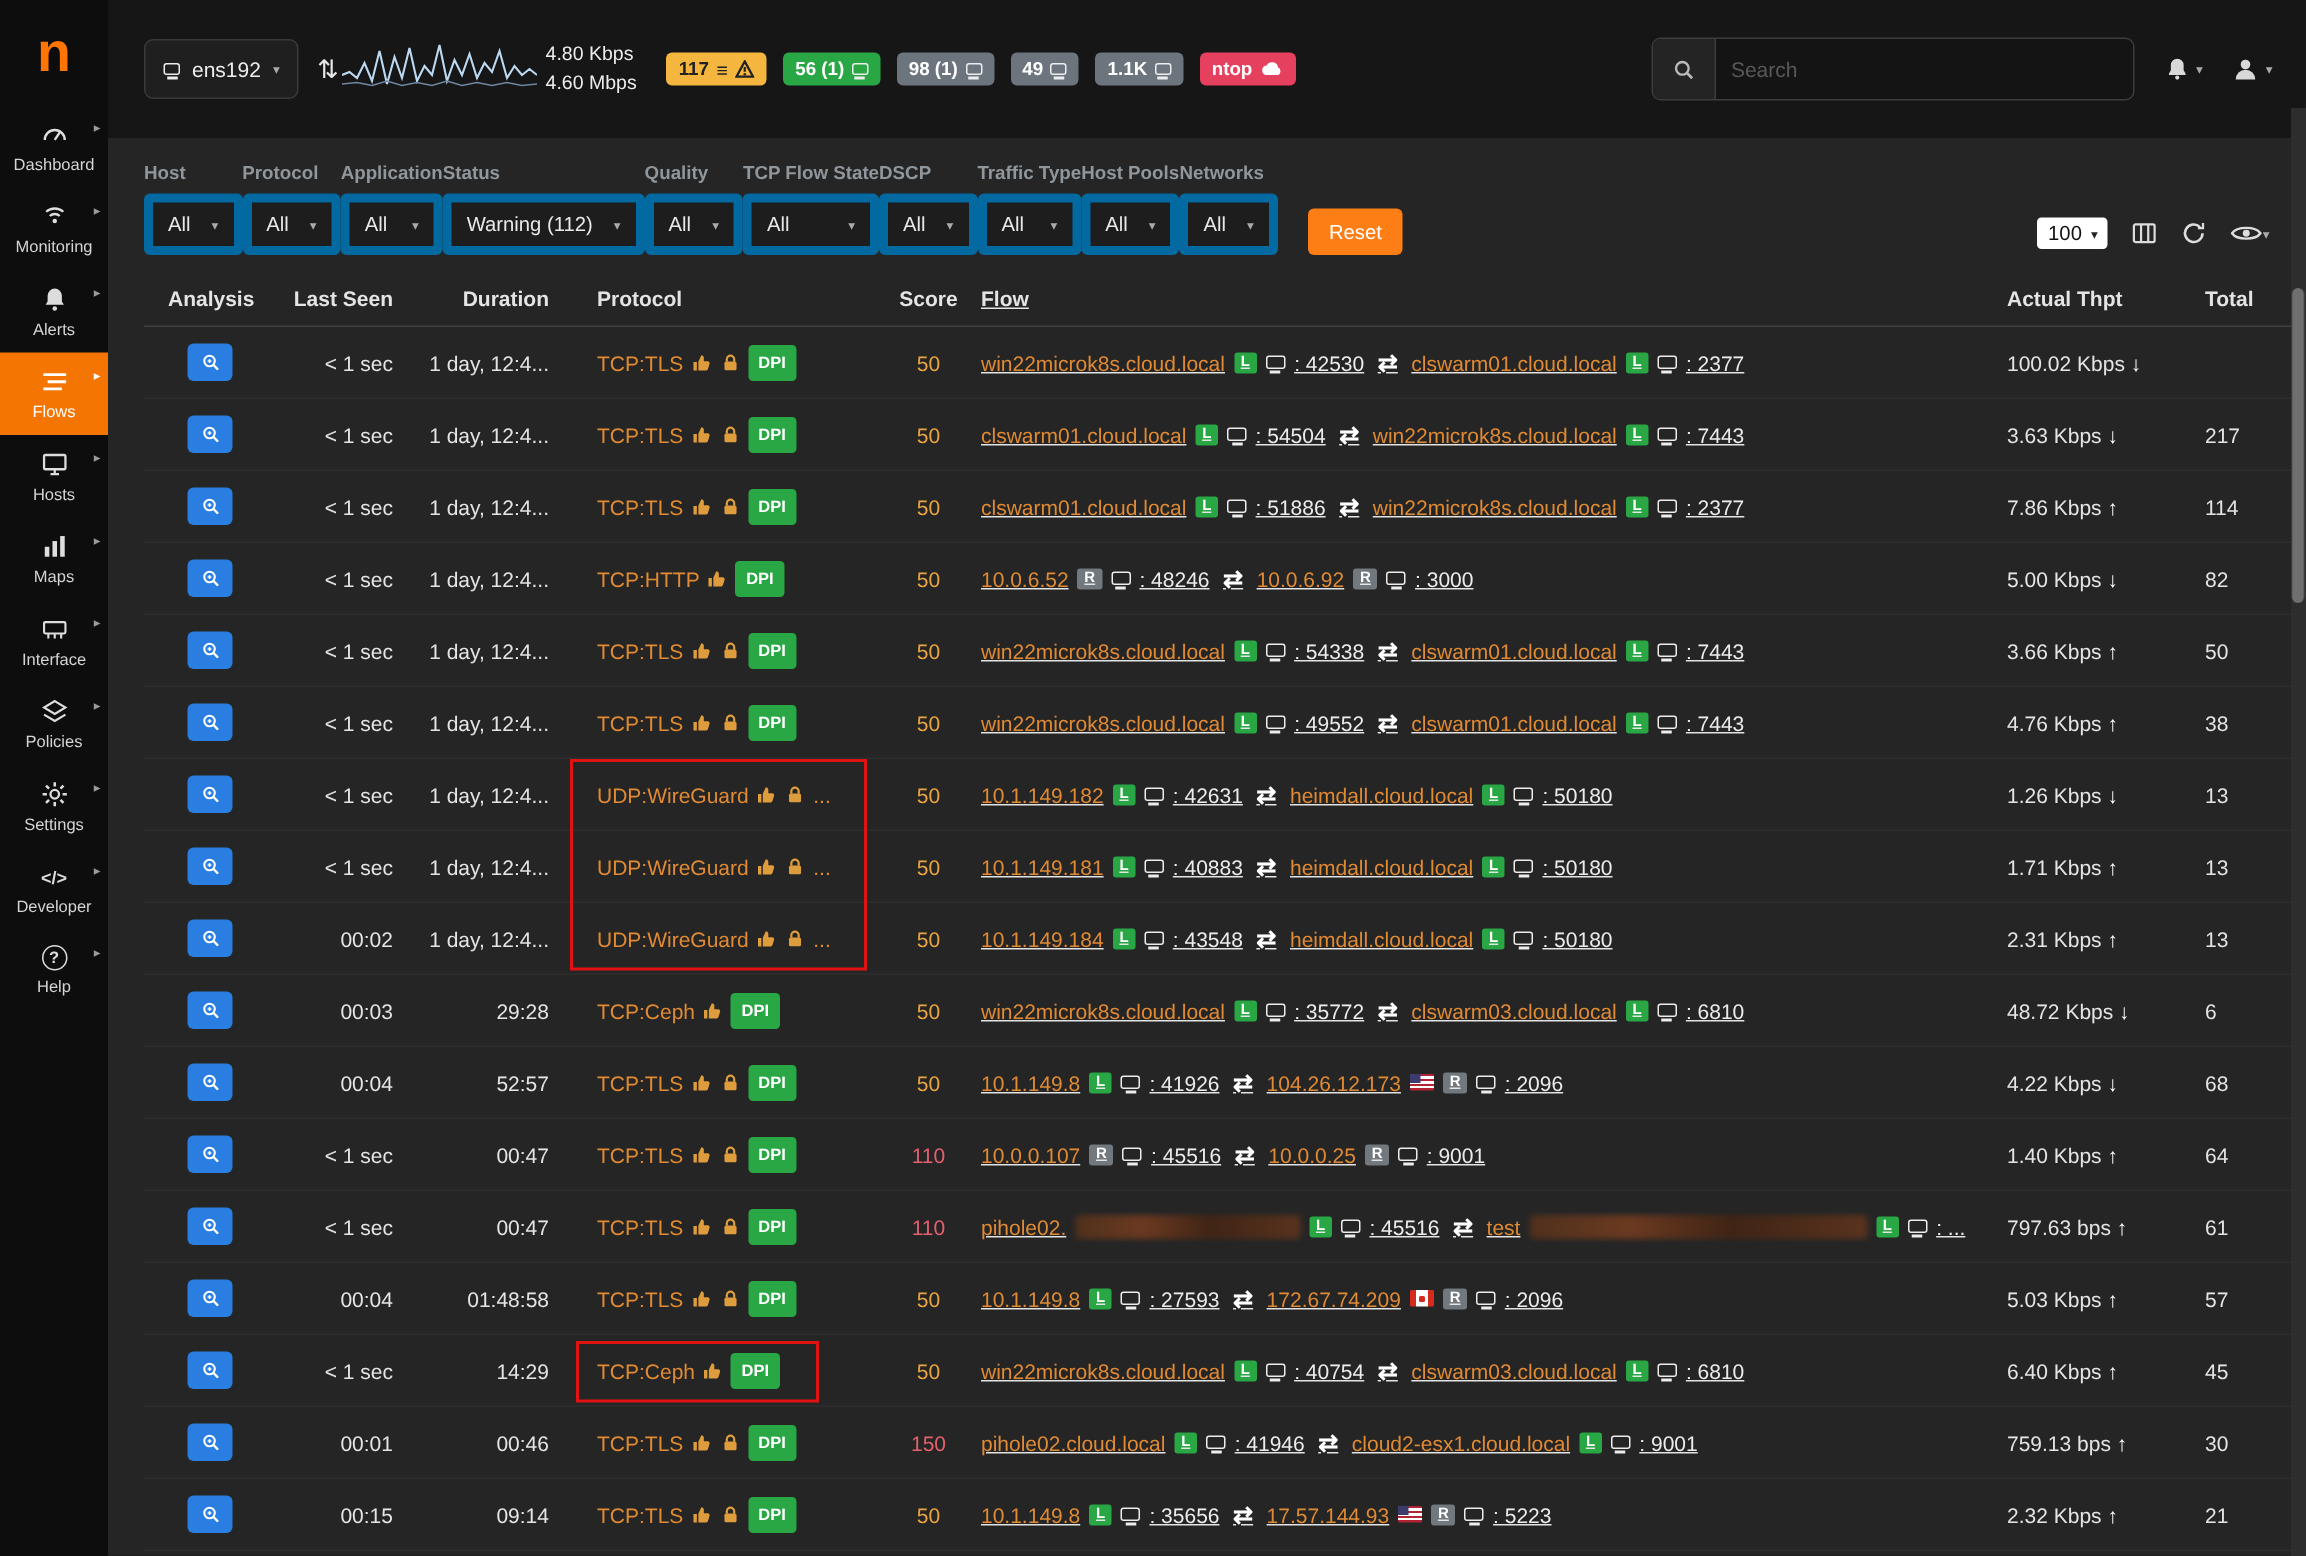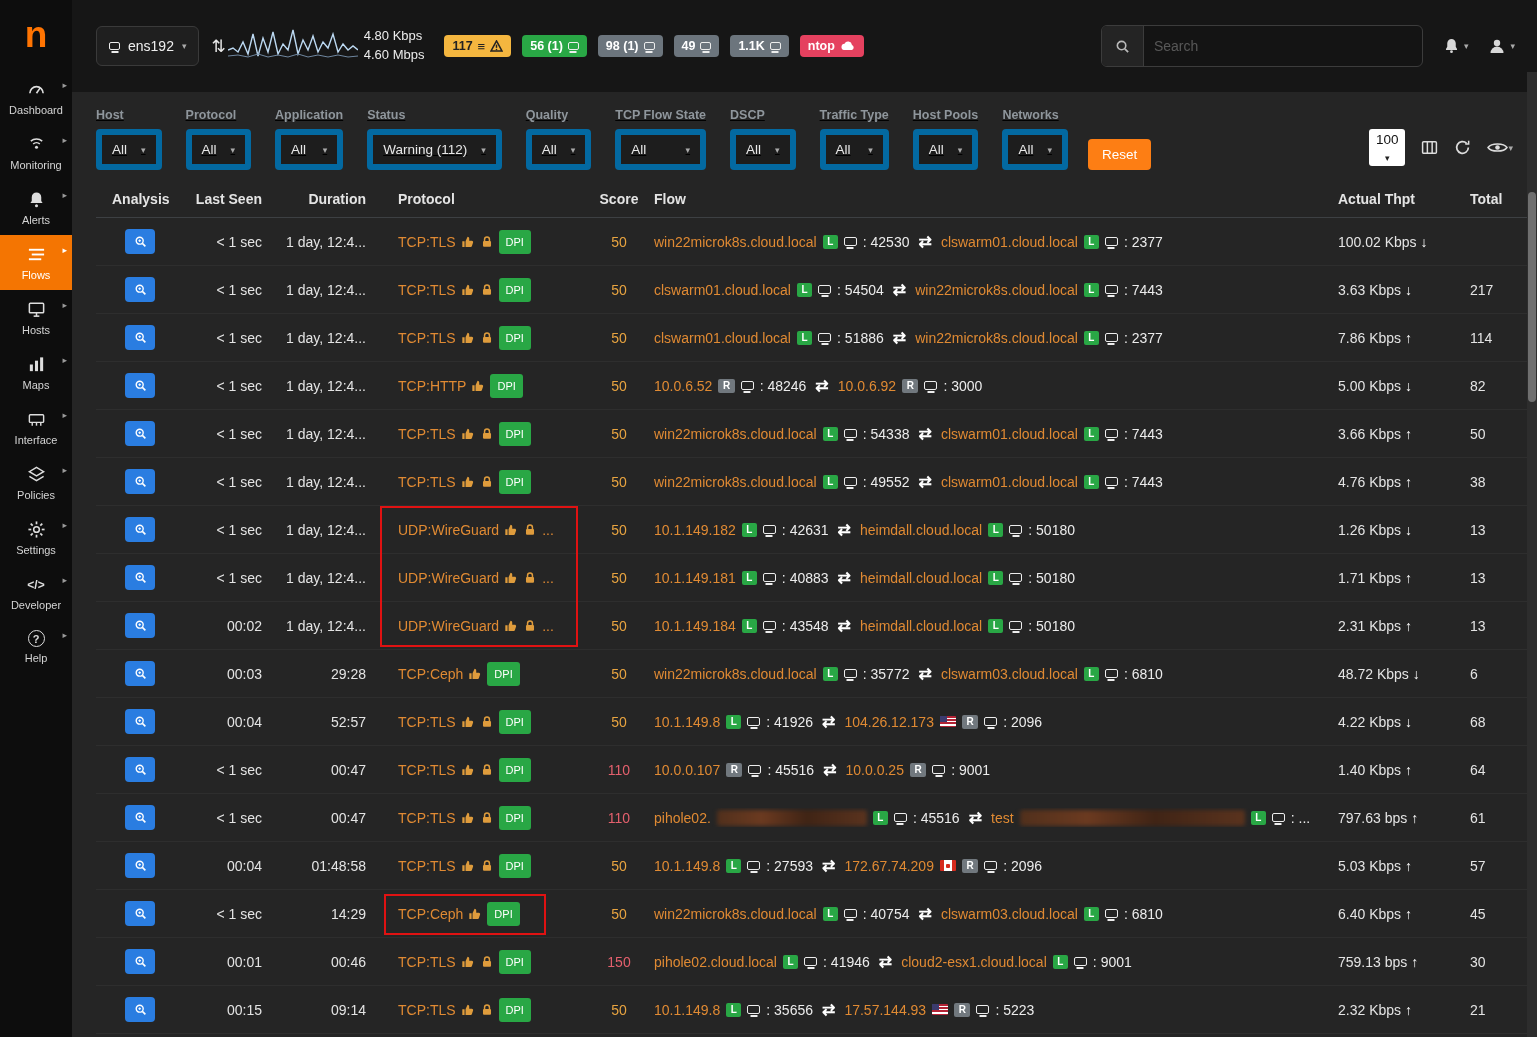--- a/index.html
+++ b/index.html
@@ -59,56 +59,56 @@
   .page-header { margin:6px 16px 0; height:46px; background:#1d1f21; border-radius:4px;
     display:flex; align-items:center; padding:0 16px; gap:12px; }
   .page-title { color:#fff; font-size:17px; font-weight:bold; }
   .home-circle { width:26px; height:26px; background:#3b4045; border-radius:50%; color:#d8d8d8;
     display:flex; align-items:center; justify-content:center; font-size:14px; cursor:pointer; }
   .breadcrumb { color:#9aa0a5; font-size:14px; cursor:pointer; }
   .back-arrow { margin-left:auto; color:#b8bcc0; font-size:19px; cursor:pointer; }
 
   
   .filters-row { display:flex; align-items:flex-end; padding:16px 24px 0; gap:12px; }
-  .filter-list { display:flex; gap:24px; align-items:center;text-decoration:underline; }
+  .filter-list { display:flex; align-items:center; }
   .filter-label { font-size:12.5px; font-weight:bold; color:#8f969c; margin-bottom:7px; }
   .filter-select { background:#1d1d1d; border:6px solid #0369a1; border-radius:4px;
     padding:7px 10px; color:#e8e8e8; font-size:13.5px; display:flex; align-items:center;
     gap:14px; cursor:pointer; min-width:56px; justify-content:space-between; }
   .reset-btn { background:#fd7e14; color:#fff; border:none; border-radius:4px; padding:8px 14px;
     font-size:13.5px; cursor:pointer; margin-left:8px; font-family:"Liberation Sans",sans-serif; }
   .view-controls { margin-left:auto; display:flex; align-items:center; gap:16px; padding-bottom:4px; }
   .page-size { background:#fff; color:#111; border-radius:3px; padding:3px 7px; font-size:13.5px;
-    display:flex; align-items:center; gap:6px; cursor:pointer;flex-direction:column; }
+    display:flex; align-items:center; gap:6px; cursor:pointer; }
   .page-size .caret { color:#222; }
   .vc-icon { cursor:pointer; display:flex; align-items:center; }
 
   
   .table-wrap { margin:10px 0 0 24px; width:1441px; overflow:hidden; }
   .thead-row { display:flex; align-items:center; height:38px; border-bottom:1px solid #3d4043; width:1472px; }
   .th { font-weight:bold; color:#c9ced2; font-size:14px; }
   .tbody { position:relative; width:1472px; }
   .tr { display:flex; align-items:center; height:48px; border-bottom:1px solid #2e2e2e; }
   .td { font-size:14px; color:#e4e4e4; white-space:nowrap; }
   .c-act { width:88px; display:flex; justify-content:center; }
   .th.c-act { justify-content:flex-start; padding-left:16px; }
   .c-seen { width:96px; text-align:right; padding-right:18px; }
   .c-dur { width:112px; text-align:right; padding-right:26px; }
   .c-proto { width:198px; display:flex; align-items:center; gap:5px; padding-left:6px; overflow:hidden; }
   .c-score { width:58px; text-align:center; }
   .tr .c-score { color:#e8a440; }
   .tr .c-score.danger { color:#e4606d; }
-  .c-flow { width:690px; display:flex; align-items:center; gap:6px; padding-left:6px; overflow:hidden; }
+  .c-flow { width:690px; display:flex; align-items:center; gap:6px; padding-left:6px; overflow:hidden;text-decoration:underline; }
   .c-thpt { width:120px; text-align:left; padding-right:16px; }
   .c-total { width:110px; text-align:left; padding-left:12px; }
   .abtn { background:#2a7de1; border:none; border-radius:4px; width:30px; height:25px;
     display:flex; align-items:center; justify-content:center; cursor:pointer; }
   .plink, .pell { color:#e08a33; font-size:14px; cursor:pointer; }
   .pico { width:14px; height:14px; flex:none; }
-  .dpi { background:#29a745; color:#fff; font-size:11px; font-weight:normal; padding:6px 7px;
+  .dpi { background:#29a745; color:#fff; font-size:11px; font-weight:bold; padding:6px 7px;
     border-radius:3px; }
   .hlink { color:#e08a33; font-size:14px; cursor:pointer; }
   .lb { font-size:10px; font-weight:bold; color:#fff; border-radius:2px; padding:1.5px 4.5px;
     line-height:1.1; flex:none; }
   .lb-green { background:#29a745; }
   .lb-gray { background:#71787e; }
   .port { color:#ececec; }
   .xch { color:#fff; font-size:16px; font-weight:bold; margin:0 3px; }
   .arr { color:#fff; font-weight:bold; }
   .redact { display:inline-block; height:16px; border-radius:3px; flex:none;

